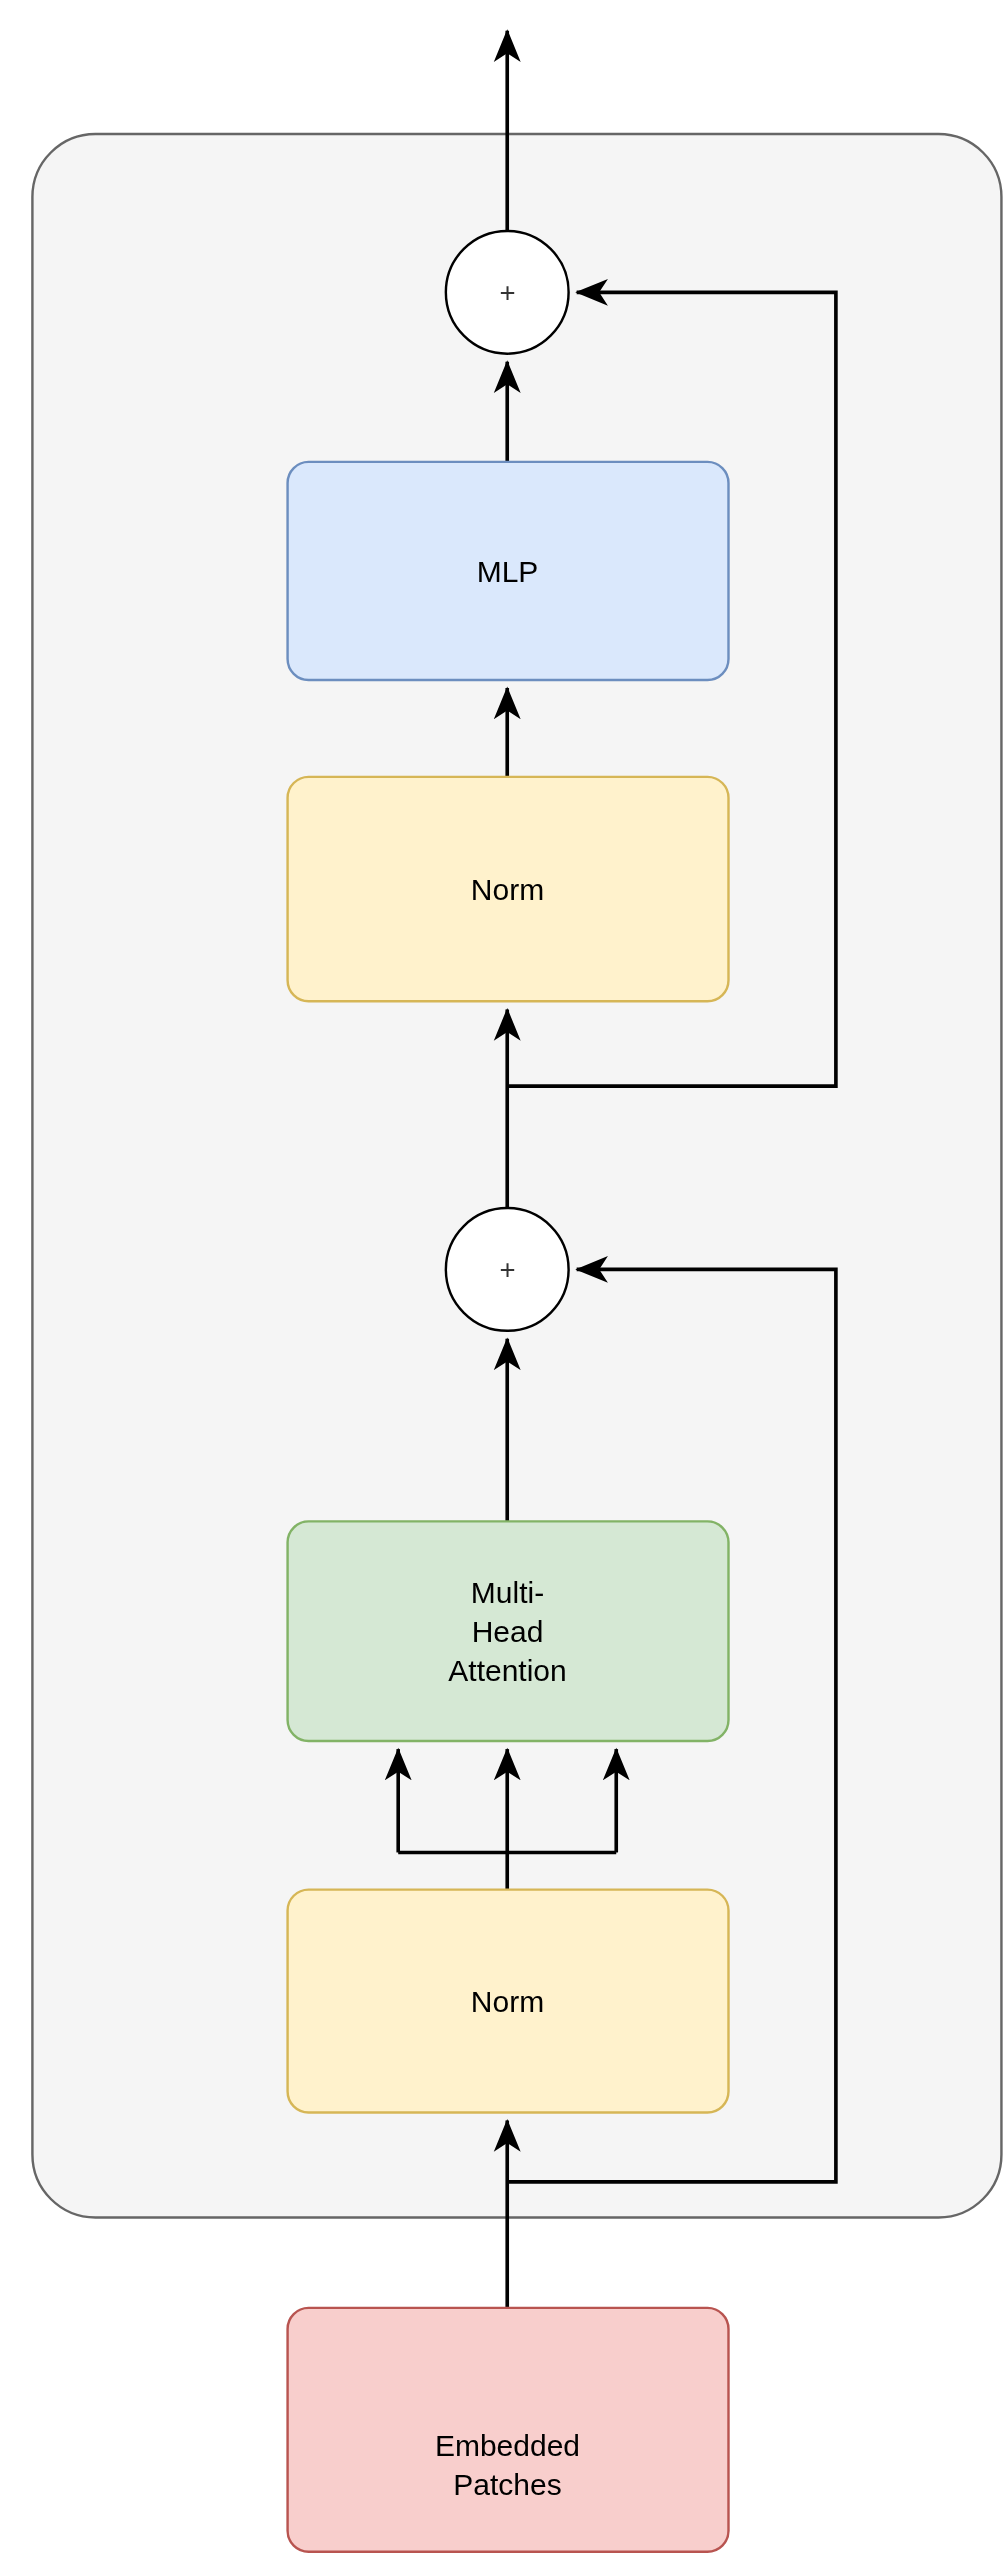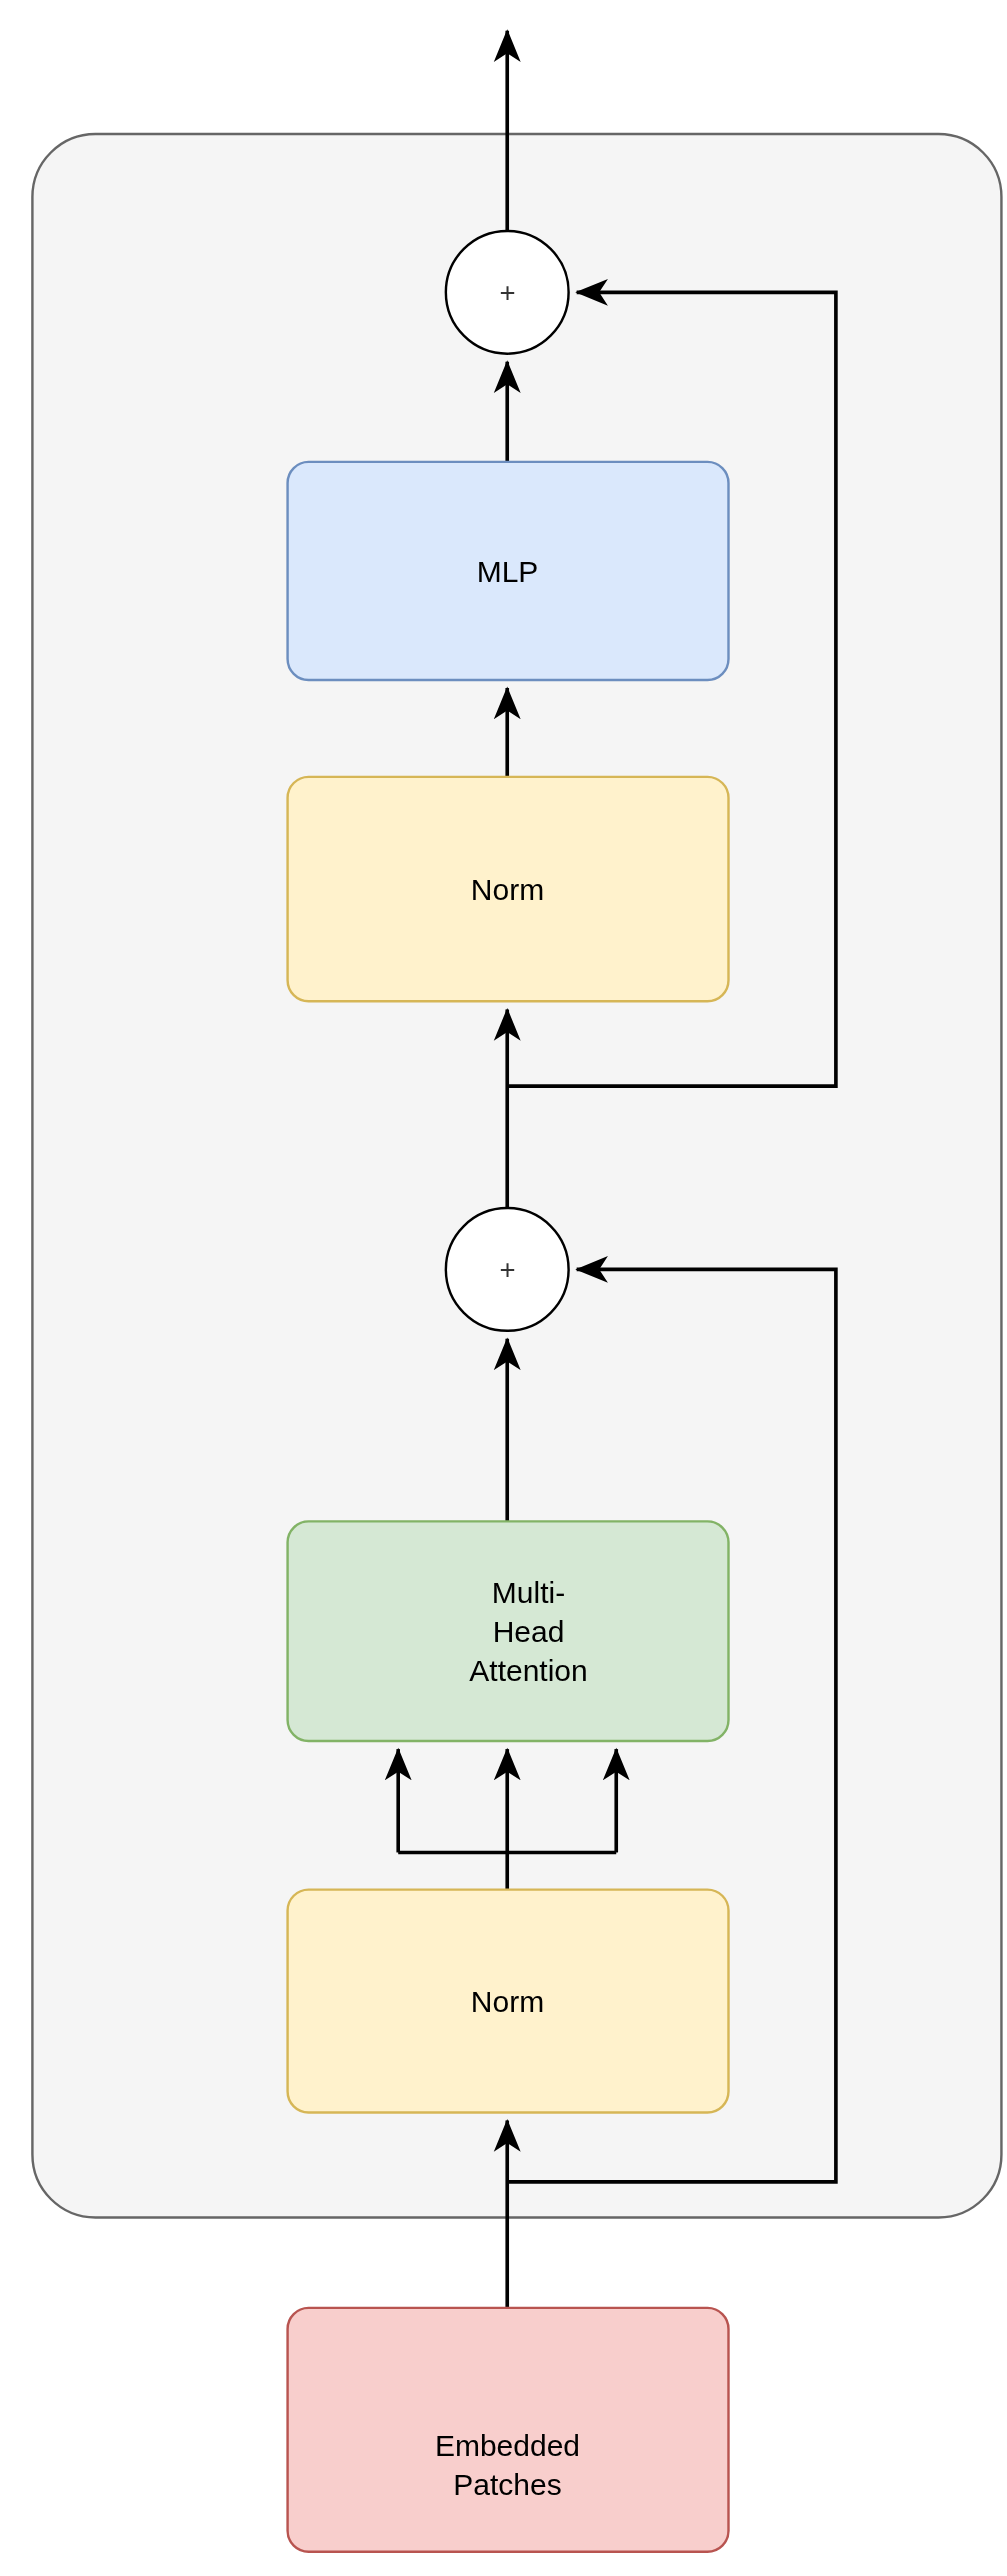--- a/index.html
+++ b/index.html
@@ -90,21 +90,21 @@
   </svg>
 
   <div class="node-label plus-label" style="left:446px; top:231px; width:123px; height:123px;">+</div>
 
   <div class="node-label box-label" style="left:287px; top:462px; width:441px; height:218px;">MLP</div>
 
   <div class="node-label box-label" style="left:287px; top:777px; width:441px; height:224px;">Norm</div>
 
   <div class="node-label plus-label" style="left:446px; top:1208px; width:123px; height:123px;">+</div>
 
-  <div class="node-label box-label" style="left:287px; top:1521px; width:441px; height:220px;padding-left:21px;">Multi-
+  <div class="node-label box-label" style="left:287px; top:1521px; width:441px; height:220px;">Multi-
 Head
 Attention</div>
 
   <div class="node-label box-label" style="left:287px; top:1890px; width:441px; height:223px;">Norm</div>
 
   <div class="node-label box-label" style="left:287px; top:2308px; width:441px; height:313px;">Embedded
 Patches</div>
 
 </div>
 

